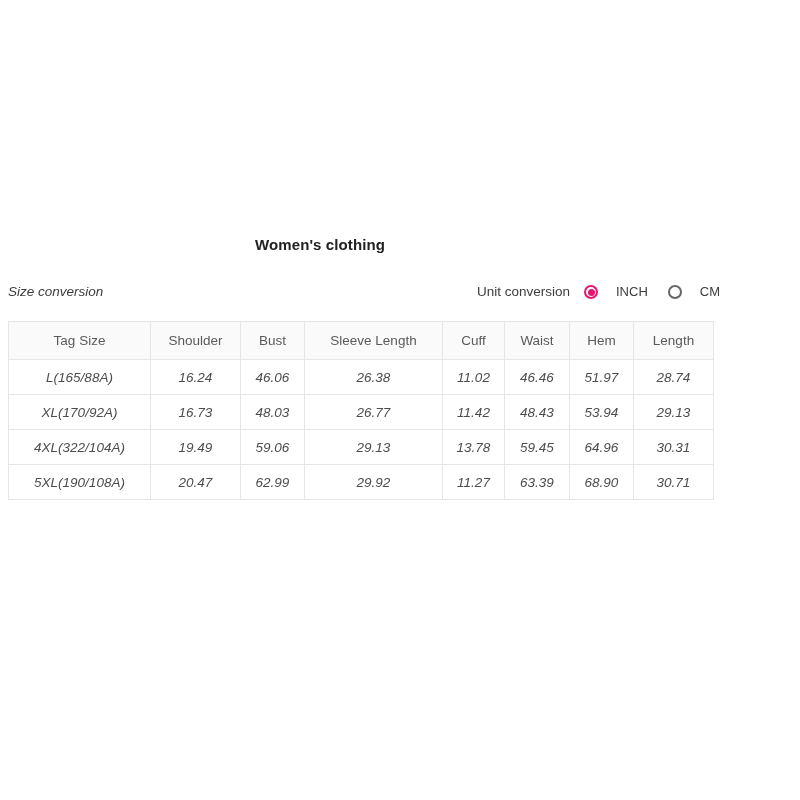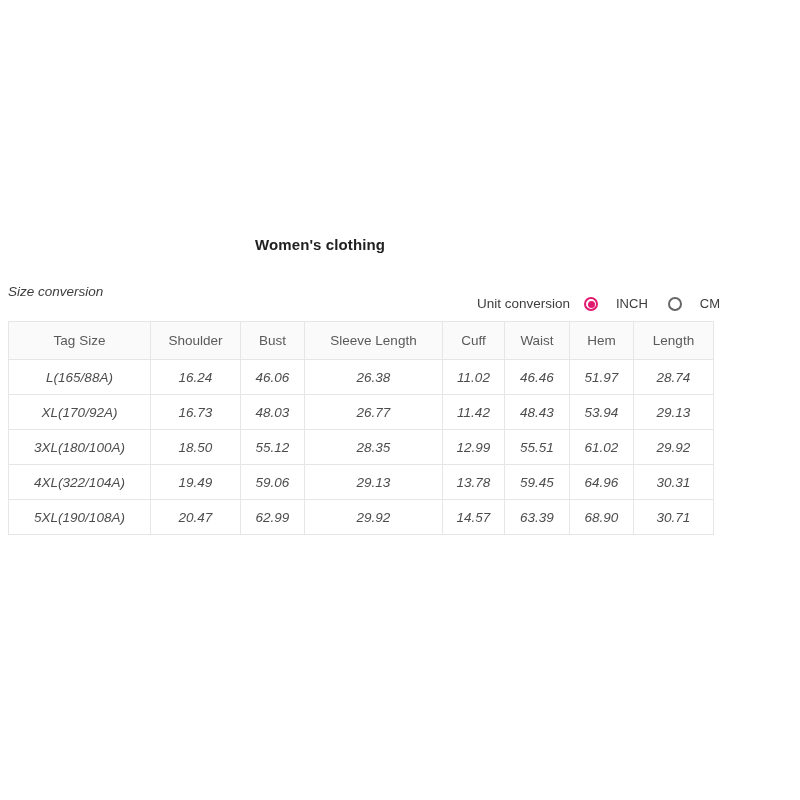--- a/index.html
+++ b/index.html
@@ -51,21 +51,21 @@
     top: 0;
     font-size: 13.5px;
     color: #3d3d3d;
     line-height: 22px;
     white-space: nowrap;
     font-style: italic;
   }
   .unit-conversion {
     position: absolute;
     right: 0;
-    top: 12px;
+    top: 0;
     height: 22px;
     display: flex;
     align-items: center;
     gap: 0;
   }
   .unit-conversion-label {
     font-size: 13.5px;
     color: #3d3d3d;
     line-height: 22px;
     white-space: nowrap;
@@ -224,45 +224,35 @@
           <td>XL(170/92A)</td>
           <td>16.73</td>
           <td>48.03</td>
           <td>26.77</td>
           <td>11.42</td>
           <td>48.43</td>
           <td>53.94</td>
           <td>29.13</td>
         </tr>
         <tr>
-          <td>3XL(180/100A)</td>
-          <td>18.50</td>
-          <td>55.12</td>
-          <td>28.35</td>
-          <td>12.99</td>
-          <td>55.51</td>
-          <td>61.02</td>
-          <td>29.92</td>
-        </tr>
-        <tr>
           <td>4XL(322/104A)</td>
           <td>19.49</td>
           <td>59.06</td>
           <td>29.13</td>
           <td>13.78</td>
           <td>59.45</td>
           <td>64.96</td>
           <td>30.31</td>
         </tr>
         <tr>
           <td>5XL(190/108A)</td>
           <td>20.47</td>
           <td>62.99</td>
           <td>29.92</td>
-          <td>14.57</td>
+          <td>11.27</td>
           <td>63.39</td>
           <td>68.90</td>
           <td>30.71</td>
         </tr>
       </tbody>
     </table>
   </div>
 
 </div>
 

